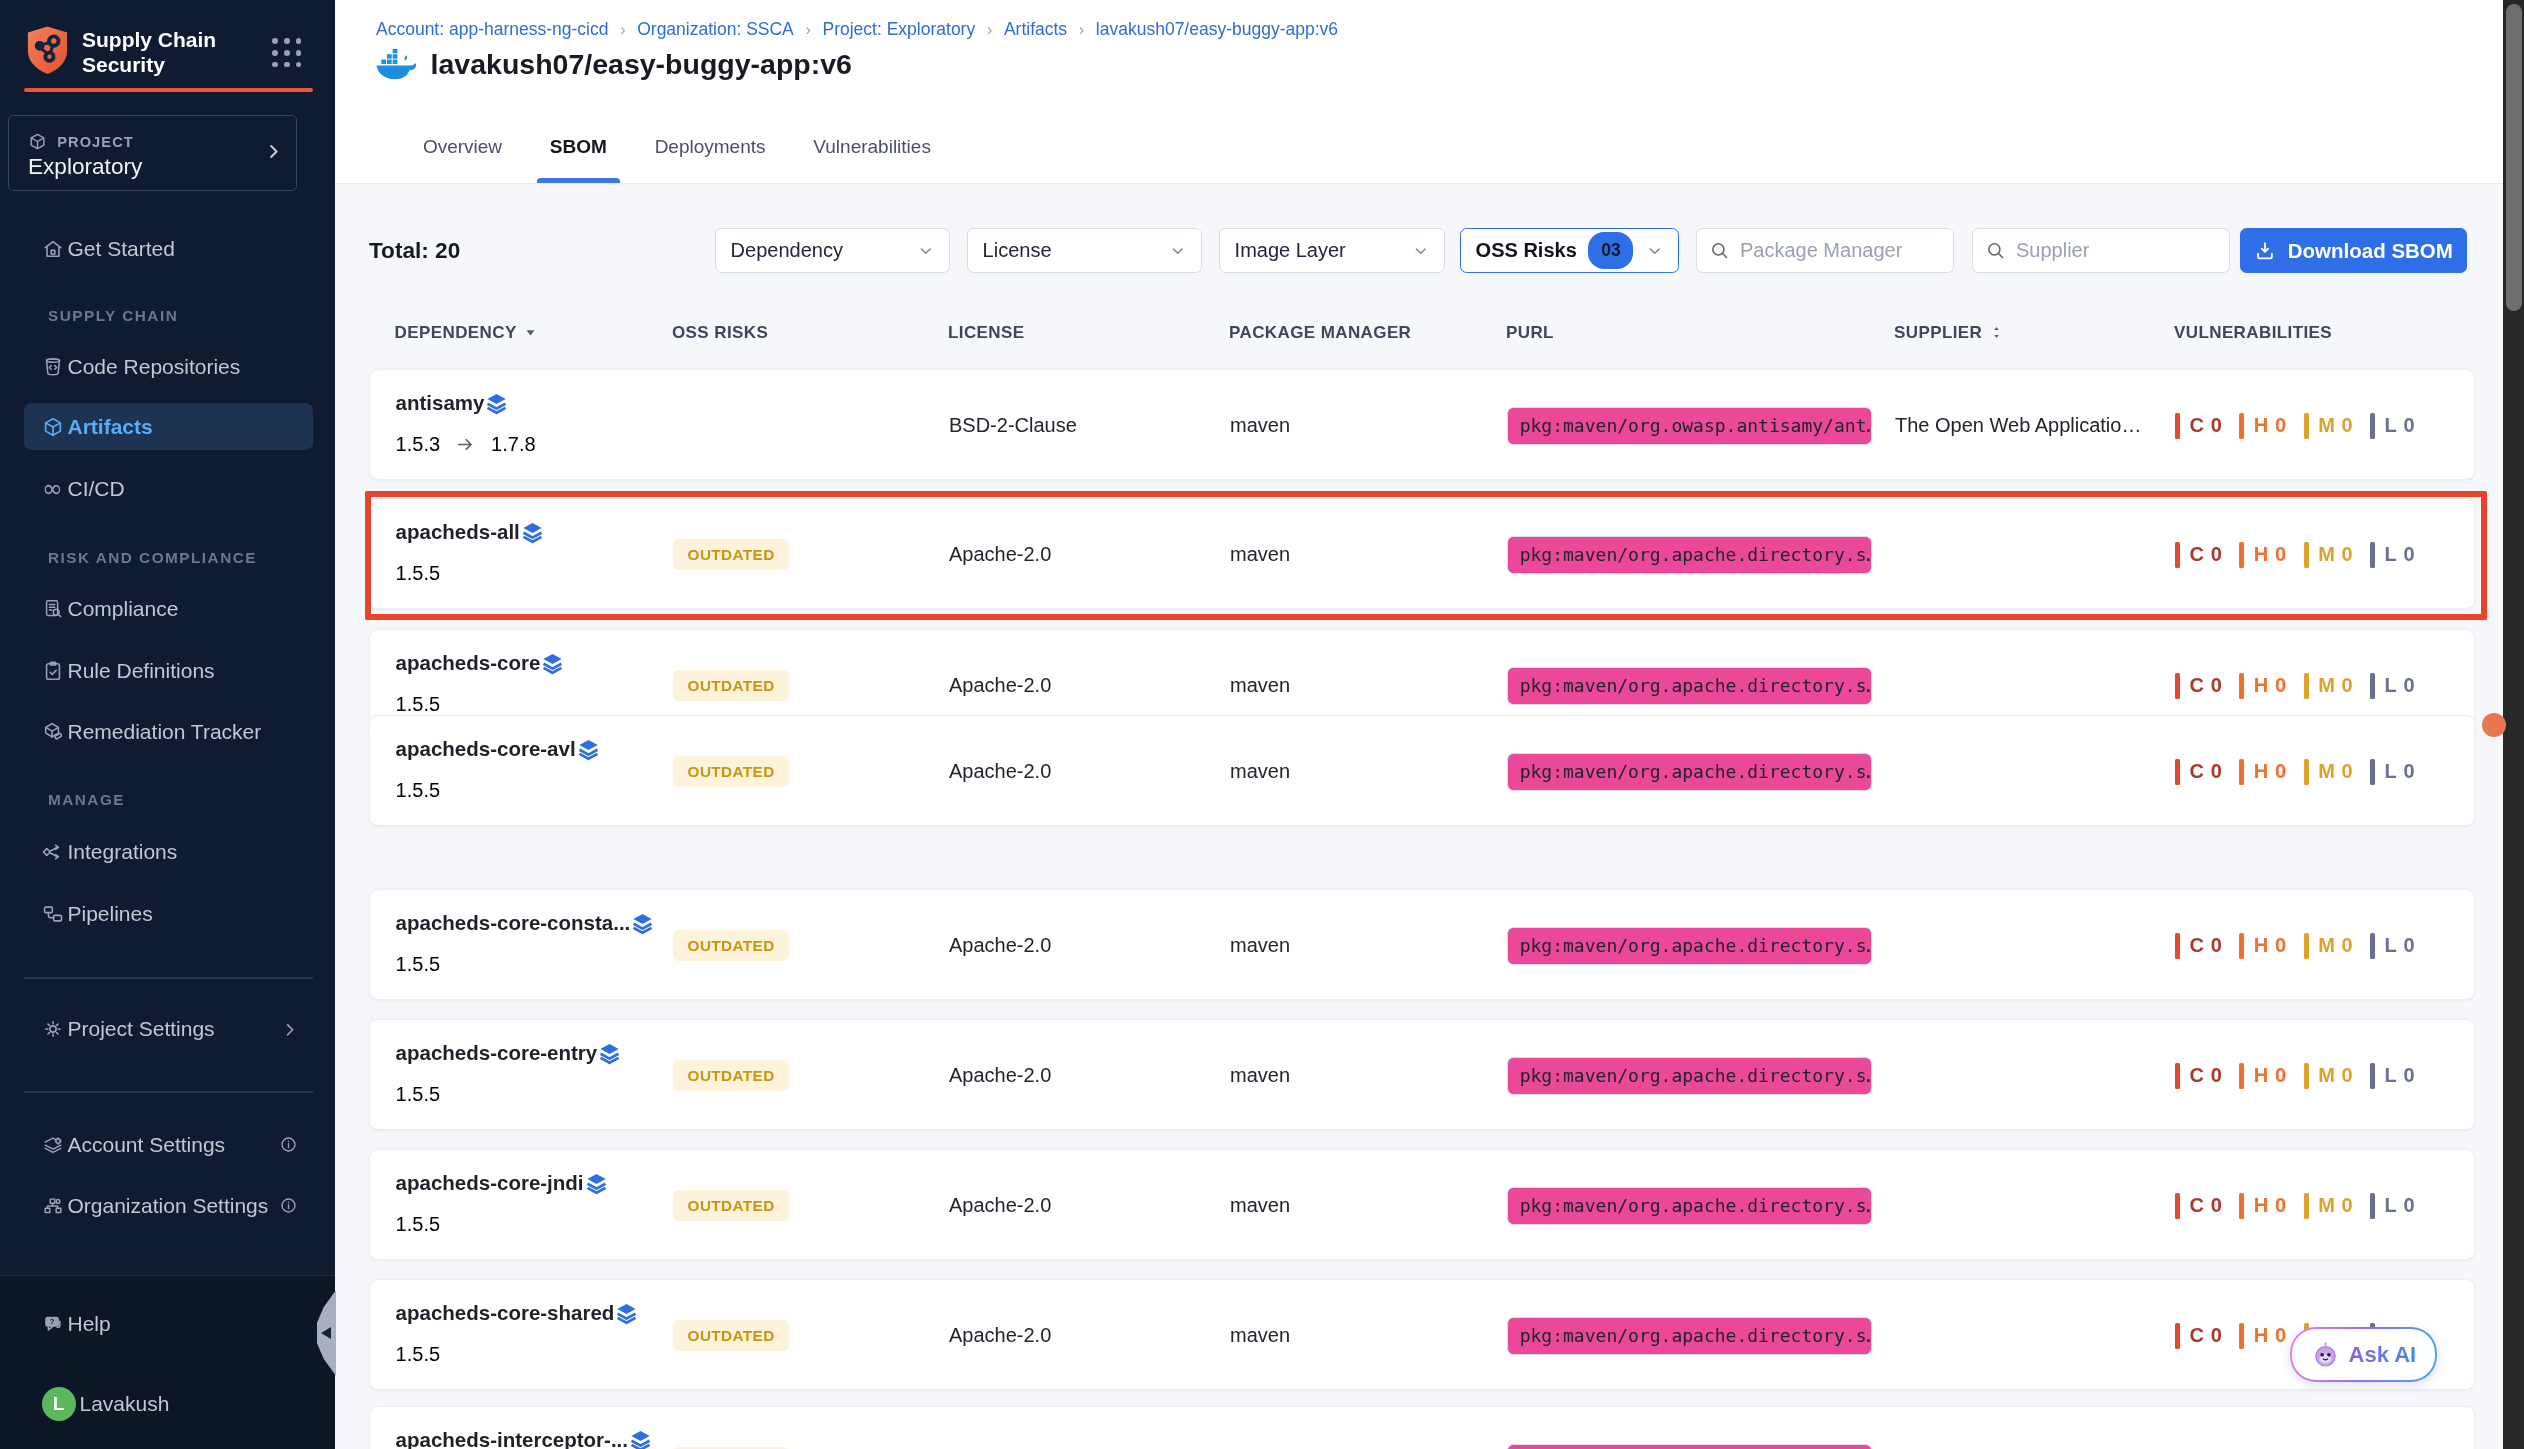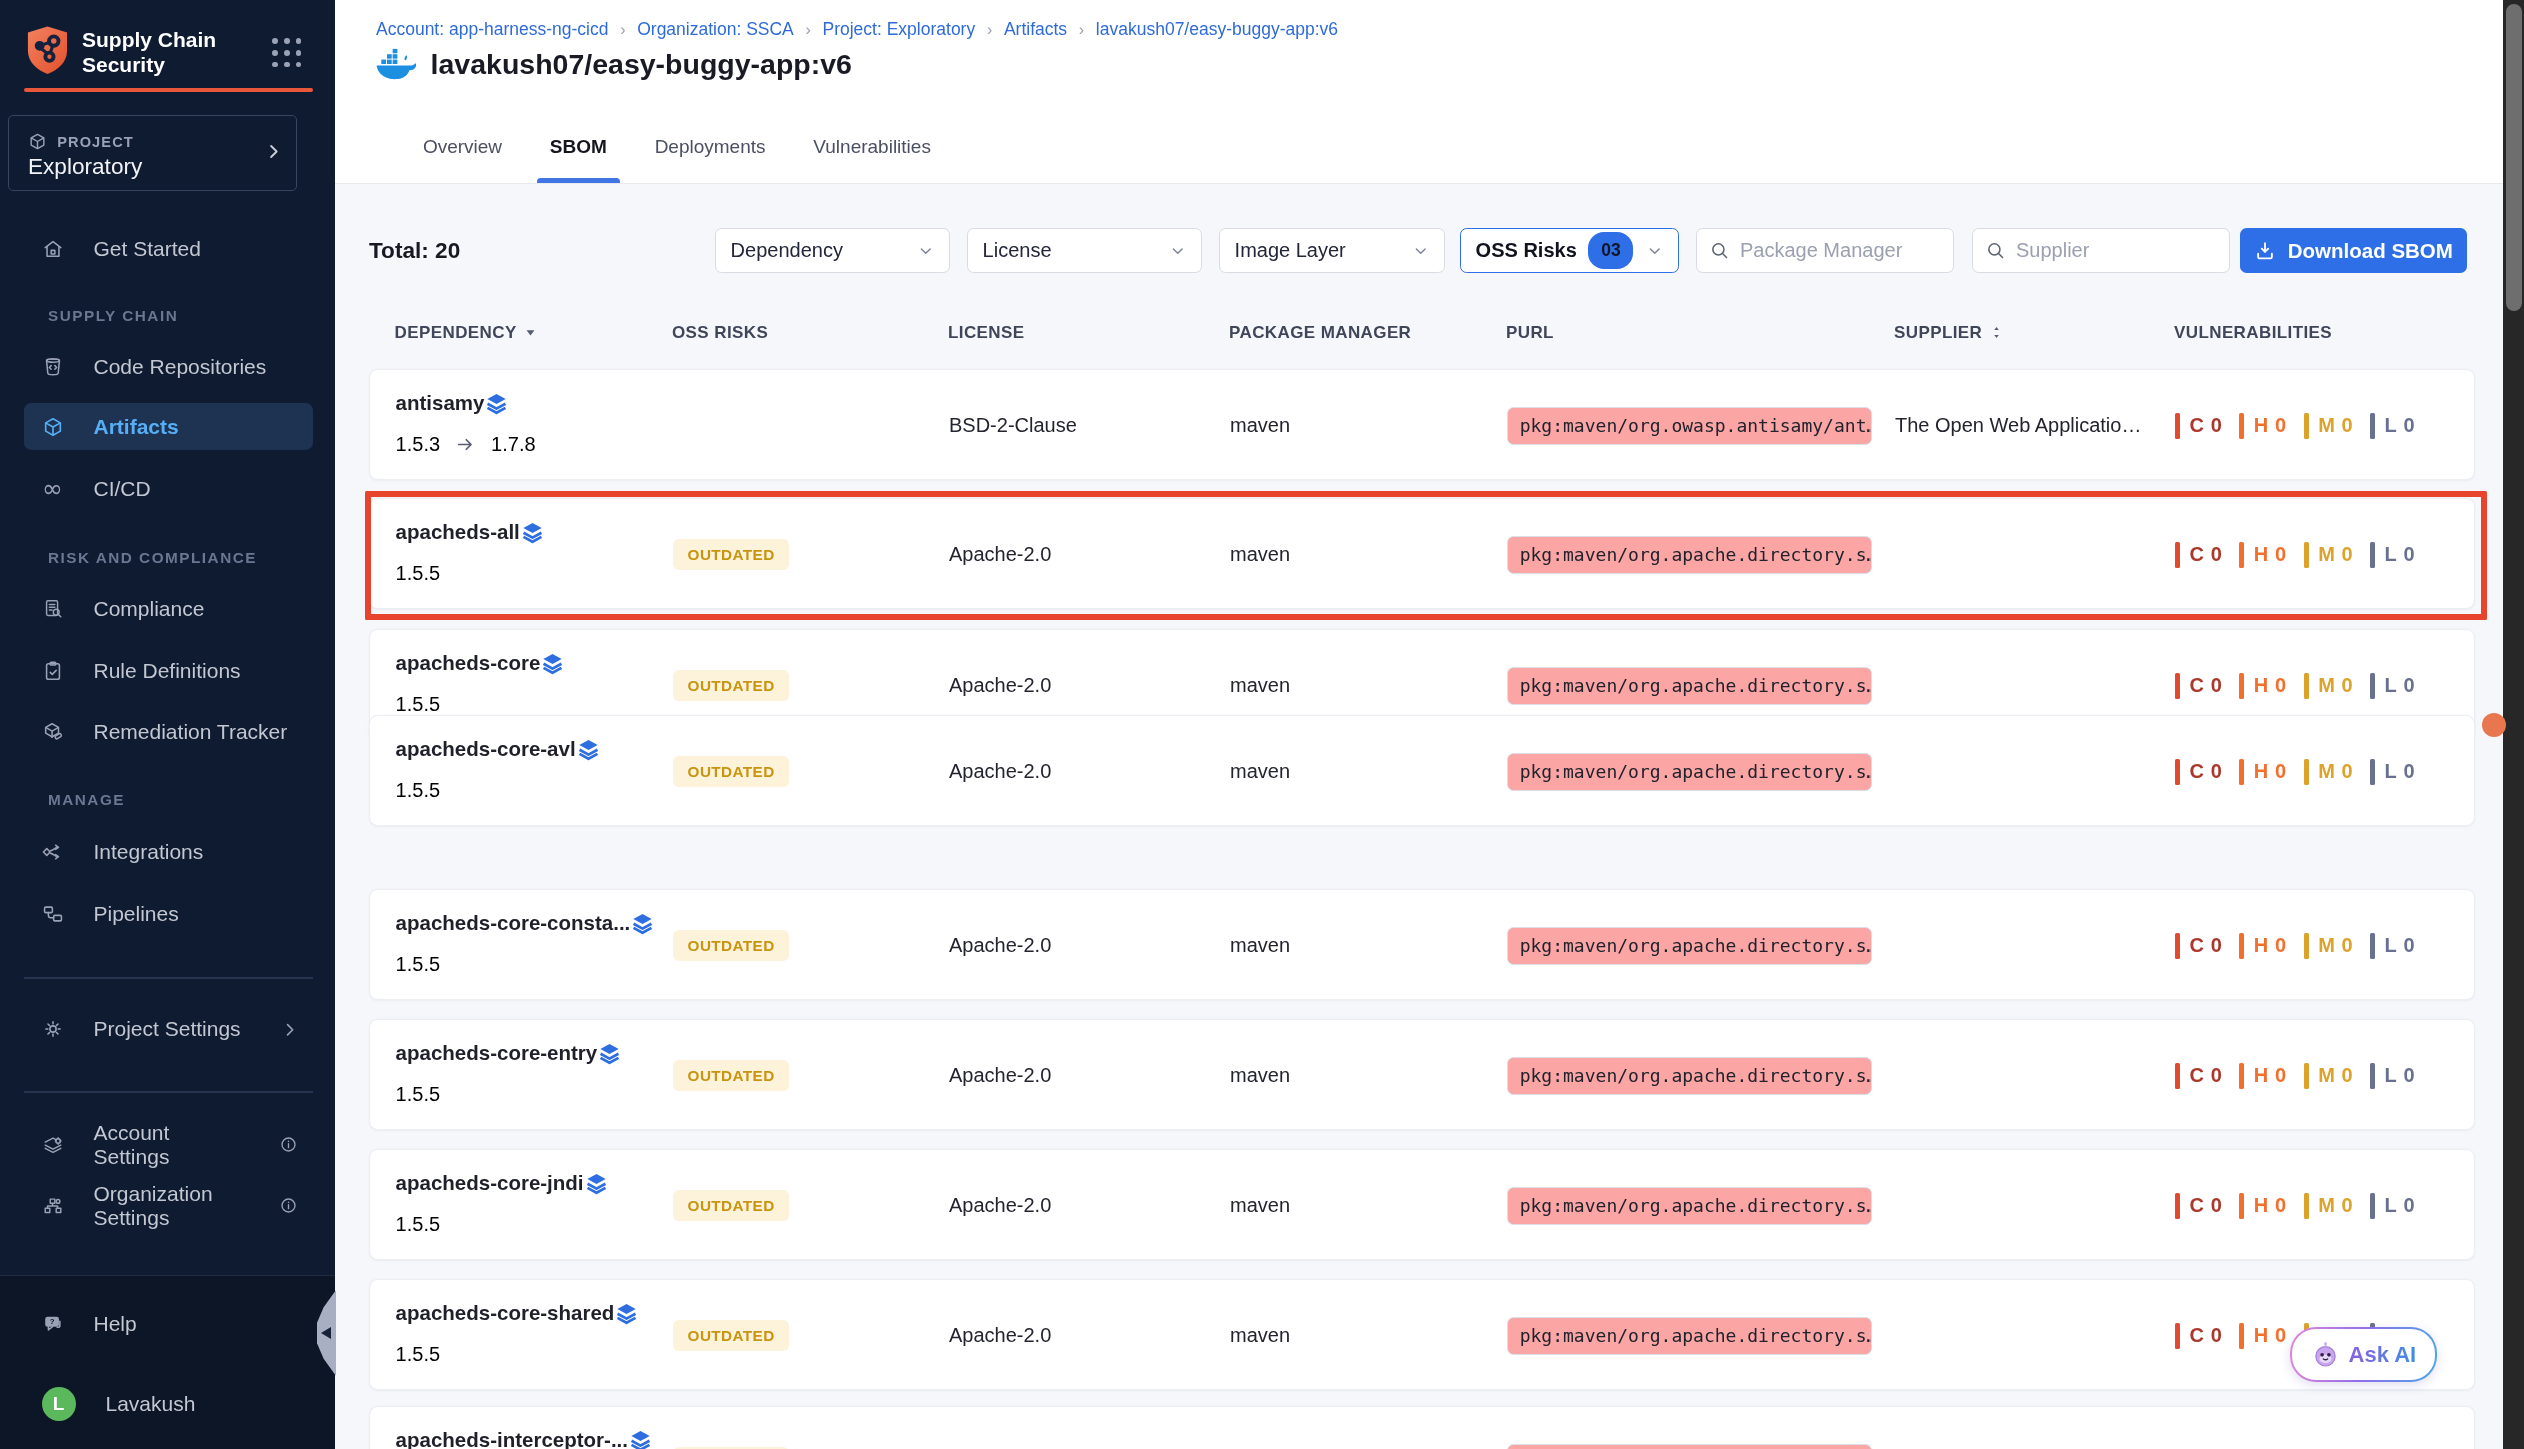--- a/index.html
+++ b/index.html
@@ -13,21 +13,21 @@
   .logo-shield{position:absolute;left:24px;top:25px;width:47px;height:51px}
   .logo-text{position:absolute;left:82px;top:27px;font-size:21px;line-height:25px;font-weight:700;color:#fff}
   .grid-icon{position:absolute;left:272px;top:38px;width:31px;height:31px;display:grid;grid-template-columns:repeat(3,1fr);gap:4.4px;cursor:pointer}
   .grid-icon i{width:5.8px;height:5.8px;border-radius:50%;background:#9aa2b5}
   .logo-underline{position:absolute;left:24px;top:88px;width:289px;height:4.4px;border-radius:2.2px;background:#e8563c}
   .project-card{position:absolute;left:8px;top:115px;width:289px;height:76px;border:1.5px solid #3a445f;border-radius:5px;box-sizing:border-box;cursor:pointer}
   .proj-row{position:absolute;left:19px;top:16px;display:flex;align-items:center;gap:10.2px}
   .proj-label{font-size:14.6px;font-weight:700;letter-spacing:1.1px;color:#98a1b6}
   .proj-name{position:absolute;left:19px;top:38px;font-size:22.6px;color:#f2f3f6}
   .proj-chev{position:absolute;right:13px;top:26px;width:19px;height:19px;color:#c7cdd9}
-  .sbitem{position:absolute;left:24px;width:289px;height:47px;display:flex;align-items:center;gap:30px;padding-left:17.5px;box-sizing:border-box;color:#c2c7d2;font-size:21px;cursor:pointer;border-radius:7.3px}
+  .sbitem{position:absolute;left:24px;width:289px;height:47px;display:flex;align-items:center;gap:4px;padding-left:17.5px;box-sizing:border-box;color:#c2c7d2;font-size:21px;cursor:pointer;border-radius:7.3px}
   .sbitem .nico{color:#99a1b5}
   .sbitem.active{background:#1e3252;color:#57aef5}
   .sbitem.active .nico{color:#57aef5}
   .sbsection{position:absolute;left:48px;font-size:15.3px;font-weight:700;letter-spacing:1.5px;color:#6b7691}
   .nico{width:22px;height:22px;flex:none}
   .nico svg{width:100%;height:100%}
   .sb-divider{position:absolute;left:24px;width:289px;height:1.5px;background:#26324e}
   .mlauto{margin-left:auto;margin-right:14.6px}
   .dock{position:absolute;left:0;top:1275px;width:335px;height:175px;background:#0d1626;border-top:1.5px solid #1f2b45}
   .avatar{width:34px;height:34px;border-radius:50%;background:#5cb85c;color:#fff;font-size:19px;font-weight:700;display:flex;align-items:center;justify-content:center;flex:none}
@@ -75,21 +75,21 @@
   .cellmid{position:absolute;top:0;height:111px;display:flex;align-items:center;font-size:20px;color:#23242e}
   .dep-top{position:absolute;left:25.6px;top:20.5px;display:flex;align-items:center;gap:0}
   .dep-name{font-size:20.5px;font-weight:700;color:#1f2029;white-space:nowrap}
   .layers-ic{width:25px;height:25px}
   .dep-ver{position:absolute;left:25.6px;top:63px;display:flex;align-items:center;gap:16px;font-size:20px;color:#000000}
   .arrow-ic{width:19px;height:19px}
   .badge{height:31px;padding:0 14.6px;border-radius:5.8px;background:#fdf3da;font-size:15.3px;font-weight:700;letter-spacing:0.4px;display:inline-flex;align-items:center;white-space:nowrap}
   .badge-outdated{color:#c9940f}
   .badge-eol{color:#dc7b28}
   .chip-extra{height:31px;padding:0 10.2px;margin-left:11.7px;border-radius:5.8px;background:#eef3fb;color:#3d82e8;font-weight:700;font-size:18px;display:inline-flex;align-items:center;cursor:pointer}
-  .purl-chip{max-width:365px;height:38px;padding:0 11.7px;border:1.5px solid #dcdfe8;border-radius:6.6px;background:#fca5a5;font-family:"DejaVu Sans Mono",monospace;font-size:18px;color:#20222c;display:inline-flex;align-items:center;white-space:nowrap;overflow:hidden;box-sizing:border-box;cursor:pointer}
+  .purl-chip{max-width:365px;height:38px;padding:0 11.7px;border:1.5px solid #dcdfe8;border-radius:6.6px;background:#ec4899;font-family:"DejaVu Sans Mono",monospace;font-size:18px;color:#20222c;display:inline-flex;align-items:center;white-space:nowrap;overflow:hidden;box-sizing:border-box;cursor:pointer}
   .sup-text{max-width:256px;white-space:nowrap;overflow:hidden;text-overflow:ellipsis}
   .vbar{width:5.1px;height:26px;border-radius:1.5px;margin-right:9.5px;flex:none}
   .vtxt{font-weight:700;font-size:20px;margin-right:17.5px;display:flex;gap:6.6px;white-space:nowrap}
   .vc{background:#e04a2e}.tc{color:#ab382c}
   .vh{background:#f2702e}.th2{color:#f2702e}
   .vm{background:#dda22c}.tm{color:#dda22c}
   .vl{background:#6a7190}.tl{color:#6a7190}
   .sort-ic{width:13px;height:13px;color:#565d73}
   
   .scroll-track{position:absolute;left:2503px;top:0;width:22px;height:1449px;background:#272727;z-index:40}

